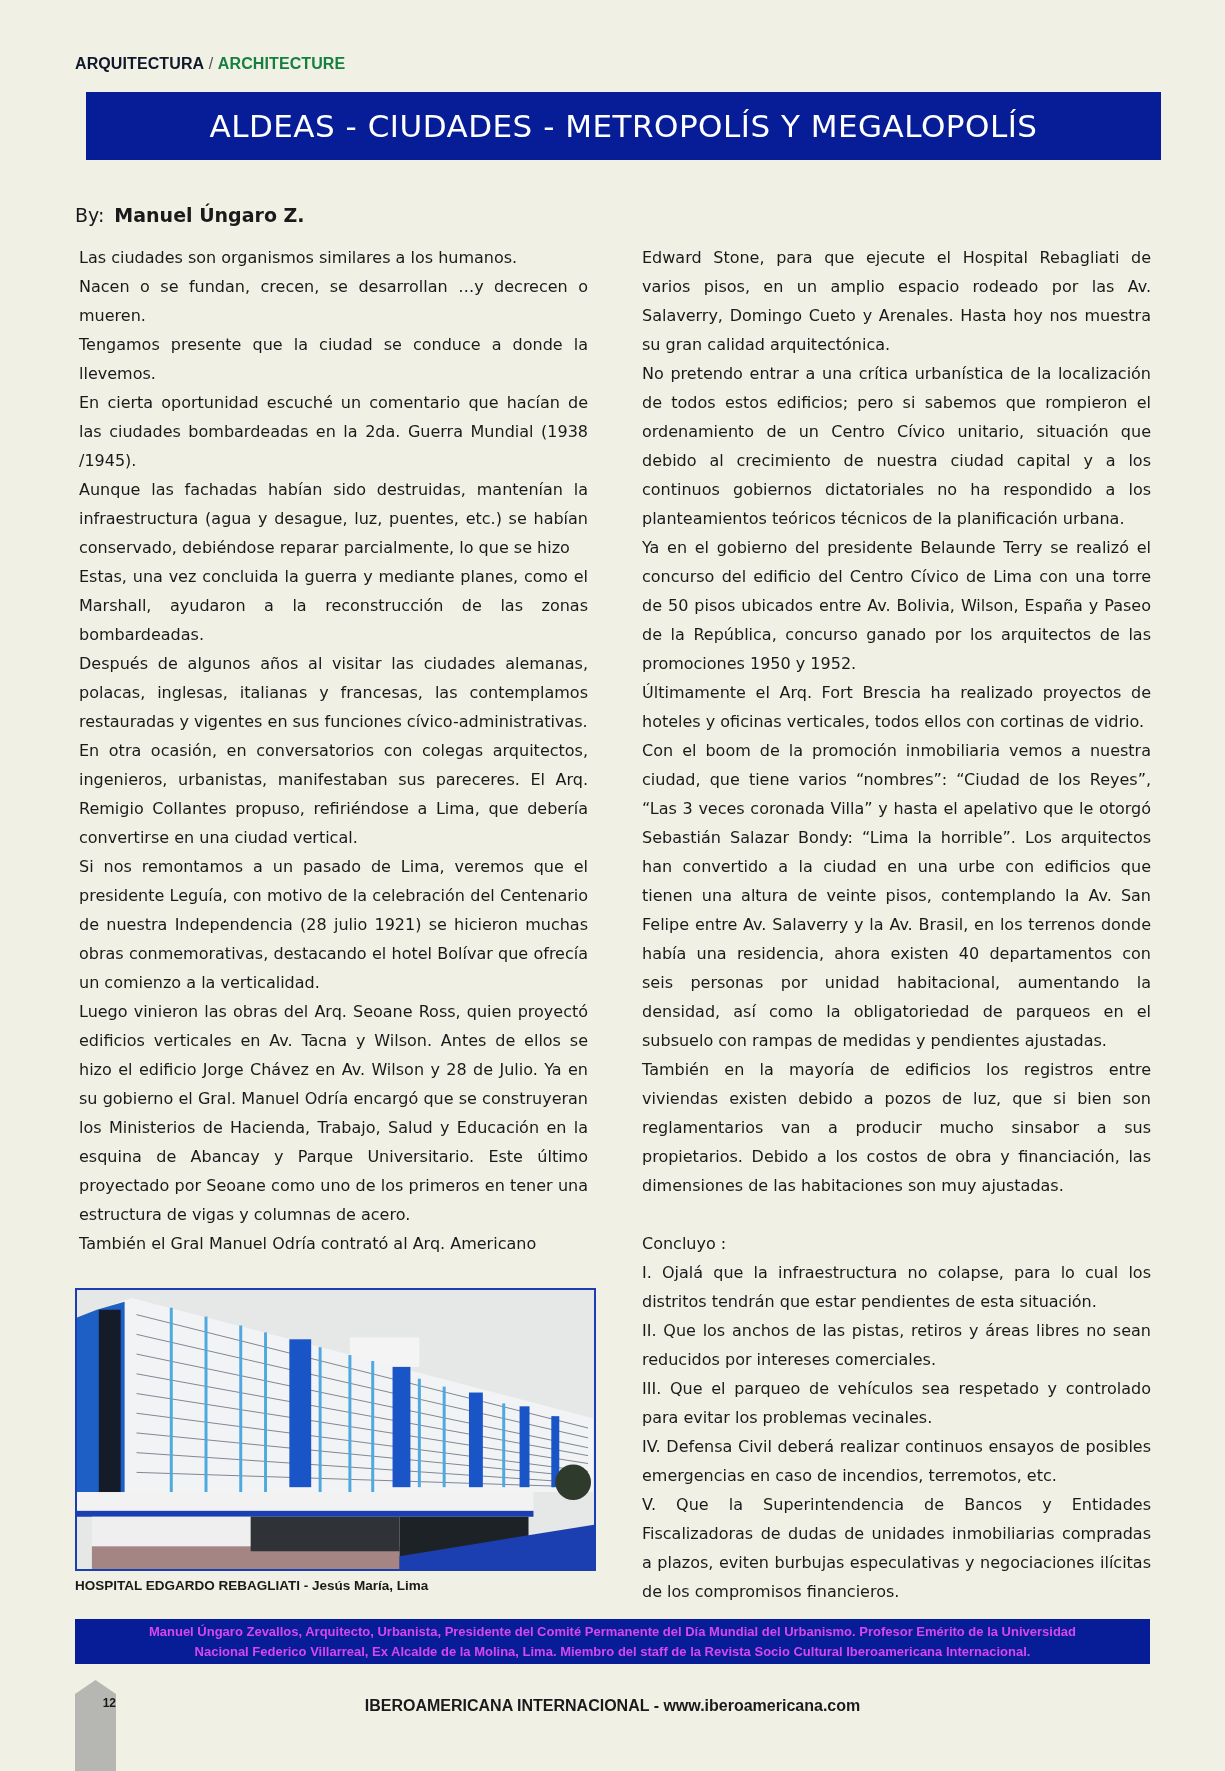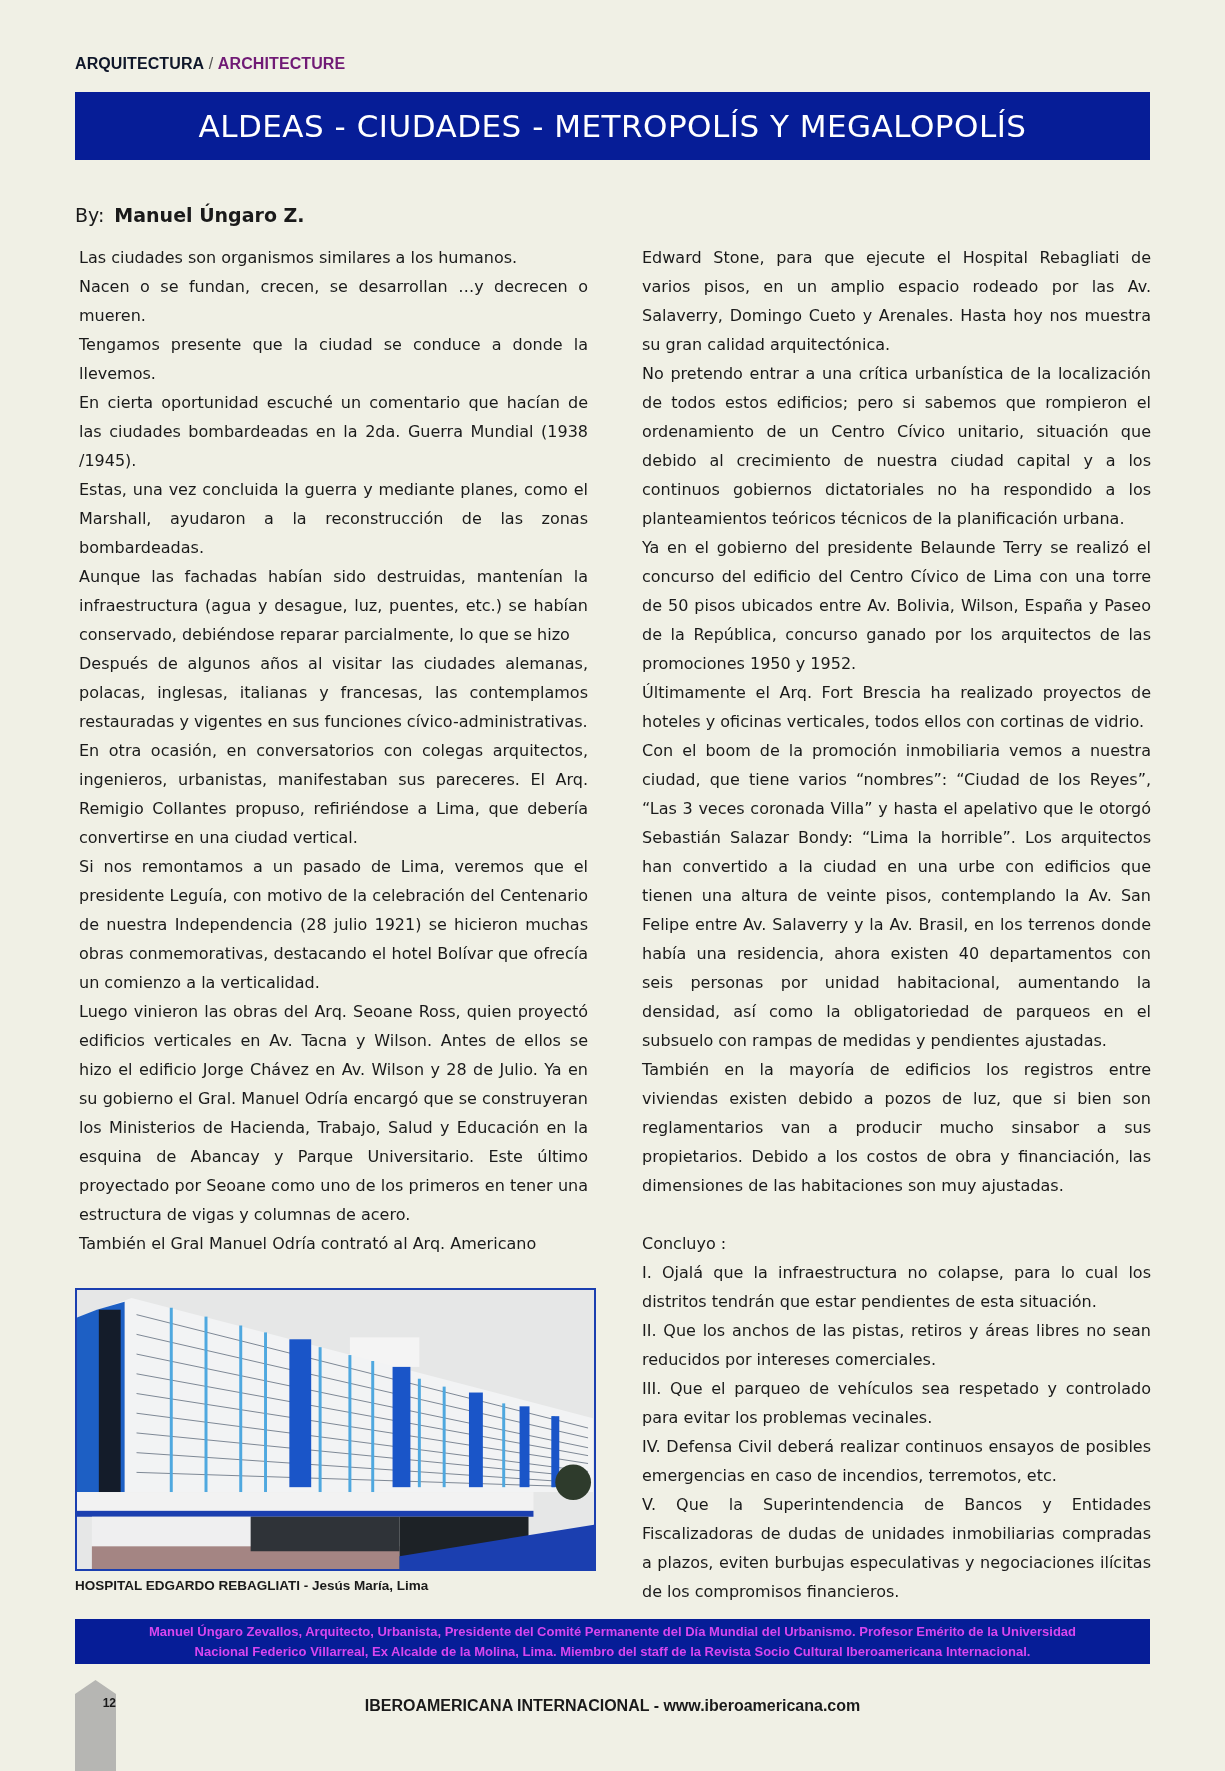--- a/index.html
+++ b/index.html
@@ -10,23 +10,23 @@
       font-family: "Liberation Sans", sans-serif;
       color: #1a1a1a;
     }
     .section-label {
       position: absolute; left: 75px; top: 55px;
       font-family: "Liberation Sans", sans-serif;
       font-weight: bold; font-size: 16px; letter-spacing: 0.1px;
     }
     .section-label .primary { color: #0f172a; }
     .section-label .sep { color: #555; font-weight: normal; }
-    .section-label .secondary { color: #701a75; text-align: right; }
+    .section-label .secondary { color: #15803d; text-align: right; }
     .title-bar {
-      position: absolute; left: 75px; top: 92px; width: 1075px; height: 68px;
+      position: absolute; left: 86px; top: 92px; width: 1075px; height: 68px;
       background: #061d97;
       display: flex; align-items: center; justify-content: center;
     }
     .title-bar h1 {
       margin: 0; color: #ffffff;
       font-family: "DejaVu Sans", sans-serif; font-weight: normal;
       font-size: 31px; letter-spacing: 0.5px;
     }
     .byline {
       position: absolute; left: 75px; top: 186px;
@@ -91,22 +91,22 @@
 <div class="byline">
   <span class="by">By:</span>
   <span class="author">Manuel Úngaro Z.</span>
 </div>
 
 <div class="col left">
   <p>Las ciudades son organismos similares a los humanos.</p>
   <p>Nacen o se fundan, crecen, se desarrollan …y decrecen o mueren.</p>
   <p>Tengamos presente que la ciudad se conduce a donde la llevemos.</p>
   <p>En cierta oportunidad escuché un comentario que hacían de las ciudades bombardeadas en la 2da. Guerra Mundial  (1938 /1945).</p>
+  <p>Aunque las fachadas habían sido destruidas, mantenían la infraestructura (agua y desague, luz, puentes, etc.) se habían conservado, debiéndose reparar parcialmente, lo que se hizo</p>
   <p>Estas, una vez concluida la guerra y mediante planes, como el Marshall, ayudaron a la reconstrucción de las zonas bombardeadas.</p>
-  <p>Aunque las fachadas habían sido destruidas, mantenían la infraestructura (agua y desague, luz, puentes, etc.) se habían conservado, debiéndose reparar parcialmente, lo que se hizo</p>
   <p>Después de algunos años al visitar las ciudades alemanas, polacas, inglesas, italianas y francesas, las contemplamos restauradas y vigentes en sus funciones cívico-administrativas.</p>
   <p>En otra ocasión, en conversatorios con colegas arquitectos, ingenieros, urbanistas, manifestaban sus pareceres. El Arq. Remigio Collantes propuso, refiriéndose a Lima, que debería convertirse en una ciudad vertical.</p>
   <p>Si nos remontamos a un pasado de Lima, veremos que el presidente Leguía, con motivo de la celebración del Centenario de nuestra Independencia (28 julio 1921) se hicieron muchas obras conmemorativas, destacando el hotel Bolívar que ofrecía un comienzo a la verticalidad.</p>
   <p>Luego vinieron las obras del Arq. Seoane Ross, quien proyectó edificios verticales en Av. Tacna y Wilson. Antes de ellos se hizo el edificio Jorge Chávez en Av. Wilson y 28 de Julio. Ya en su gobierno el Gral. Manuel Odría encargó que se construyeran los Ministerios de Hacienda, Trabajo, Salud y Educación en la esquina de Abancay y Parque Universitario. Este último proyectado por Seoane como uno de los primeros en tener una estructura de vigas y columnas de acero.</p>
   <p>También el Gral Manuel Odría contrató al Arq. Americano</p>
 </div>
 
 <div class="photo">
   <svg viewBox="0 0 521 283" preserveAspectRatio="none">
     <rect x="0" y="0" width="521" height="283" fill="#e6e7e7"></rect>

